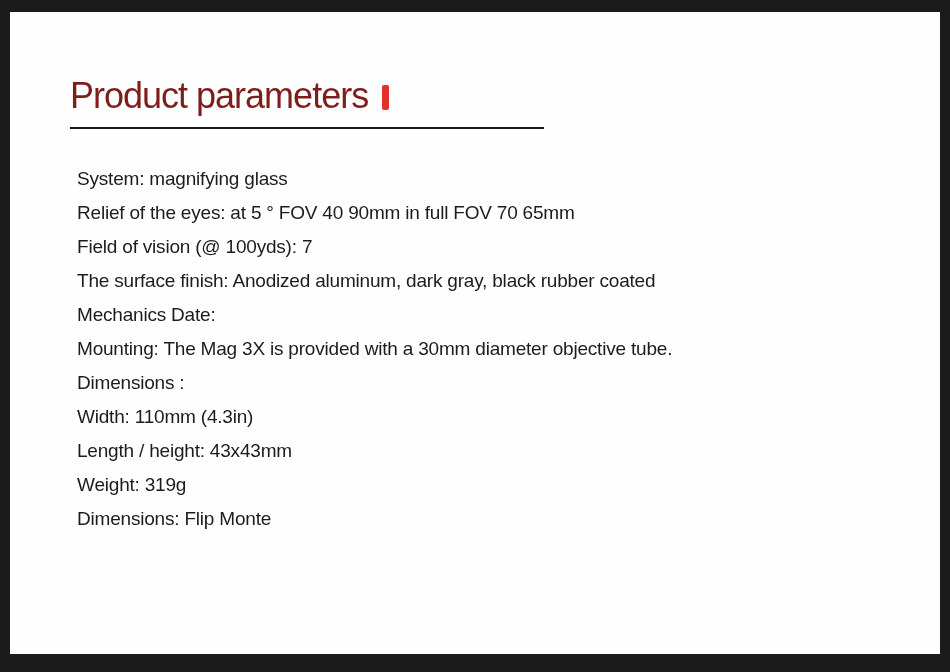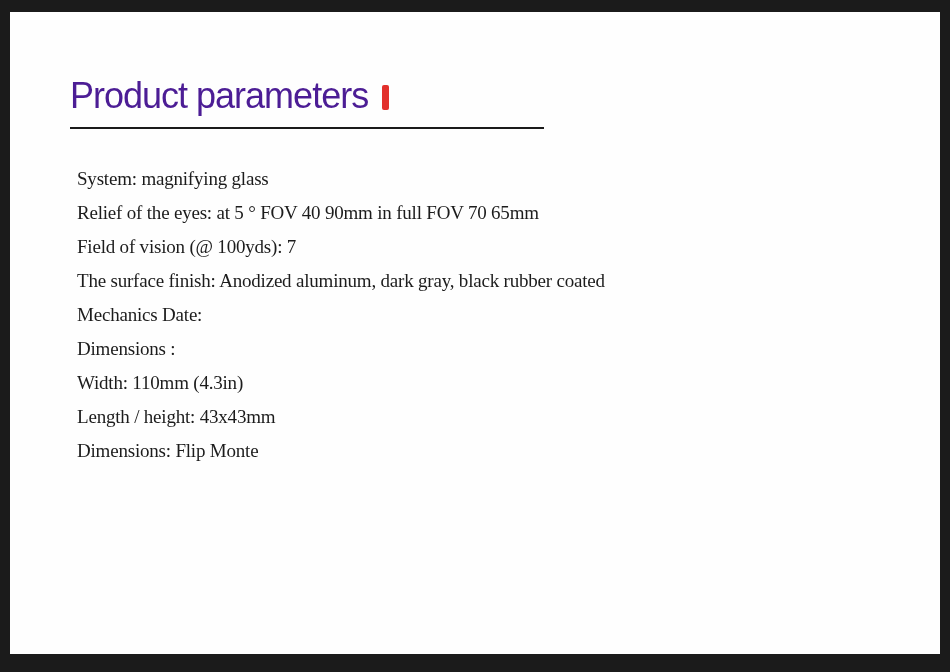--- a/index.html
+++ b/index.html
@@ -29,21 +29,21 @@
     left: 60px;
     top: 64px;
     white-space: nowrap;
   }
   .page-title {
     display: inline-block;
     margin: 0;
     font-size: 36px;
     font-weight: 400;
     letter-spacing: -1px;
-    color: #4c1d95;
+    color: #7f1d1d;
     line-height: 1.1;
     vertical-align: baseline;
   }
   .accent-mark {
     display: inline-block;
     width: 7px;
     height: 25px;
     margin-left: 14px;
     border-radius: 2px;
     background: #e2302c;
@@ -64,41 +64,42 @@
     top: 150px;
     width: 820px;
   }
   .spec-line {
     height: 34px;
     line-height: 34px;
     font-size: 19px;
     letter-spacing: -0.2px;
     color: #1c1c1c;
     white-space: nowrap;
-    font-family: Liberation Serif, serif;
   }
 </style>
 </head>
 <body>
 
 <div class="frame">
   <div class="page">
 
     <div class="title-row">
       <h1 class="page-title">Product parameters</h1><span class="accent-mark" style="background-color: rgb(226, 48, 44);"></span>
     </div>
 
     <div class="title-underline"></div>
 
     <div class="spec-list">
         <div class="spec-line">System: magnifying glass</div>
         <div class="spec-line">Relief of the eyes: at 5 ° FOV 40 90mm in full FOV 70 65mm</div>
         <div class="spec-line">Field of vision (@ 100yds): 7</div>
         <div class="spec-line">The surface finish: Anodized aluminum, dark gray, black rubber coated</div>
         <div class="spec-line">Mechanics Date:</div>
+        <div class="spec-line">Mounting: The Mag 3X is provided with a 30mm diameter objective tube.</div>
         <div class="spec-line">Dimensions :</div>
         <div class="spec-line">Width: 110mm (4.3in)</div>
         <div class="spec-line">Length / height: 43x43mm</div>
+        <div class="spec-line">Weight: 319g</div>
         <div class="spec-line">Dimensions: Flip Monte</div>
       </div>
 
   </div>
 </div>
 
 </body></html>

